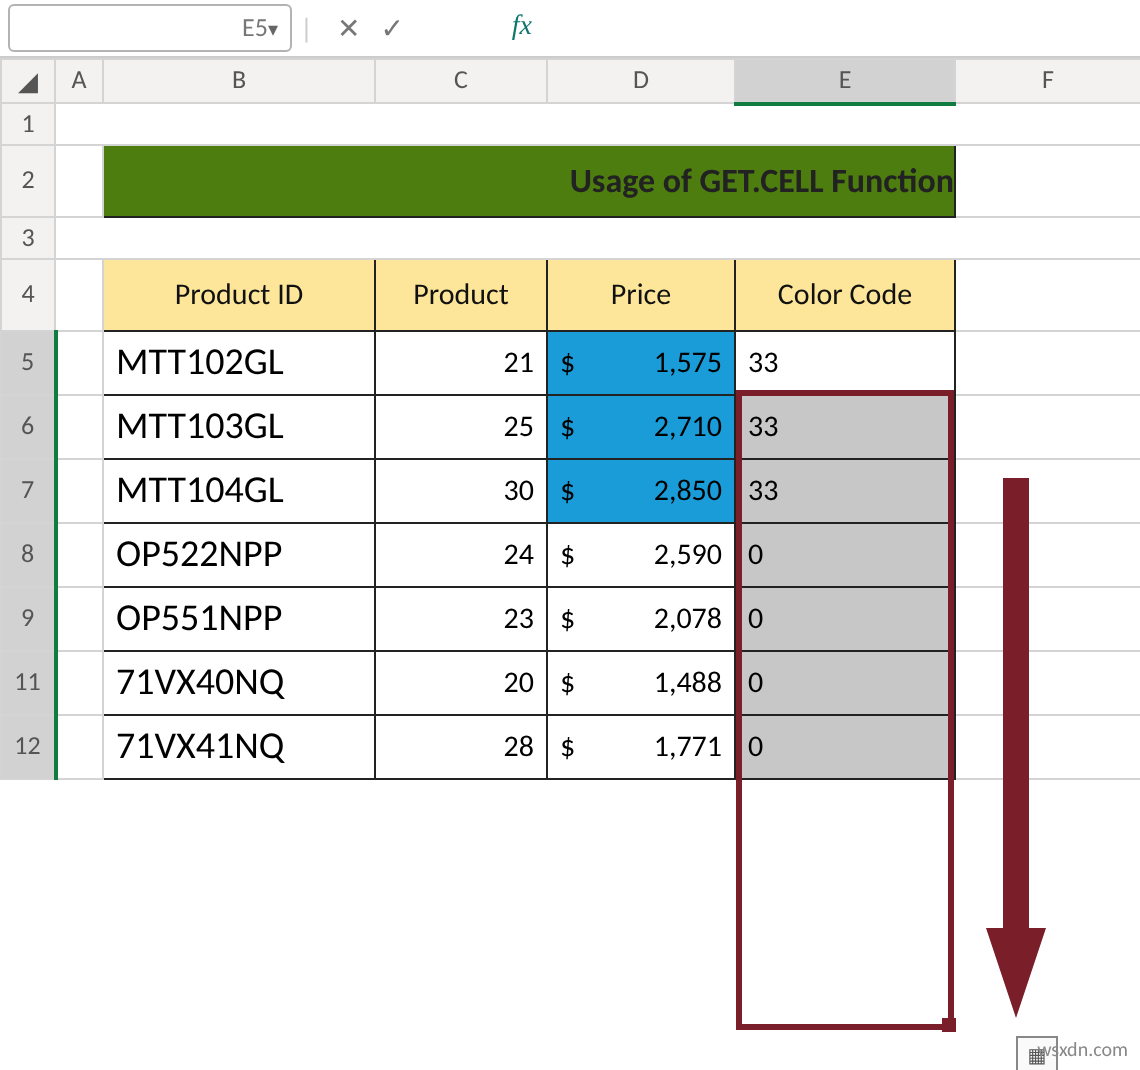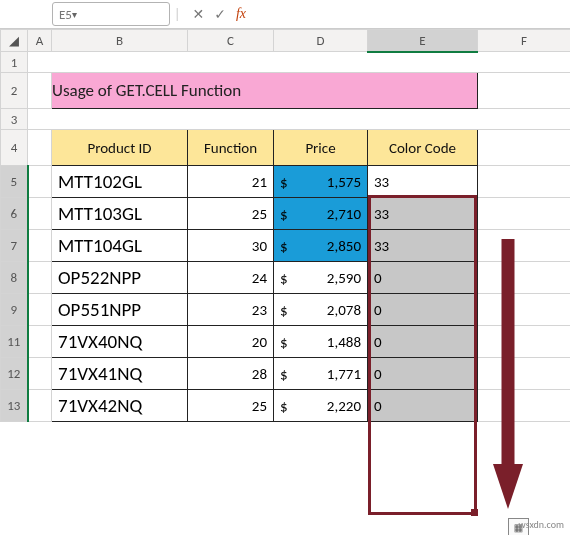--- a/index.html
+++ b/index.html
@@ -19,47 +19,47 @@
       align-items: center;
       height: 29px;
       border-bottom: 1px solid #ccc;
       padding: 2px 4px;
       gap: 4px;
       background: #fff;
     }
     .namebox {
       display: flex;
       align-items: center;
-      justify-content: flex-start;
-      width: 118px;
+      justify-content: flex-end;
+      width: 142px;
       height: 24px;
       border: 1px solid #b3b3b3;
       border-radius: 3px;
       padding: 0 6px;
       background: #fff;
       font-size: 13px;
       color: #777;
-      margin-left: 48px;
     }
     .chev {
       font-size: 10px;
       color: #666;
     }
     .fbar-icons {
       display: flex;
       align-items: center;
       gap: 10px;
       padding: 0 8px;
       color: #777;
       font-size: 14px;
     }
     .fbar-icons .fx {
       font-style: italic;
       font-family: serif;
-      color: #c2410c;
+      color: #0f766e;
+      margin-left: 44px;
     }
     .fbar-input {
       flex: 1;
       border: 1px solid #b3b3b3;
       border-radius: 3px;
       height: 24px;
       padding: 0 6px;
       background: #fff;
       font-size: 14px;
       color: #222;
@@ -110,24 +110,24 @@
       background: #d2d2d2;
       border-right: 2px solid #107c41;
     }
     tr.tall td.row-hdr { height: 36px; }
     tr.med td.row-hdr { height: 32px; }
 
     td.cell { background: #fff; }
 
     
     .title-cell {
-      background: #f9a8d4;
+      background: #4d7c0f;
       color: #222;
-      font-weight: normal;
-      text-align: left;
+      font-weight: bold;
+      text-align: right;
       font-size: 17px;
       border: 1px solid #222 !important;
     }
 
     
     .thdr {
       background: #fde699;
       font-weight: normal;
       text-align: center;
       border: 1px solid #222 !important;
@@ -276,21 +276,21 @@
       <td class="cell"></td>
     </tr>
     <tr>
           <td class="row-hdr">3</td>
           <td class="cell" colspan="6"></td>
         </tr>
     <tr class="tall">
       <td class="row-hdr">4</td>
       <td class="cell"></td>
       <td class="thdr">Product ID</td>
-      <td class="thdr">Function</td>
+      <td class="thdr">Product</td>
       <td class="thdr">Price</td>
       <td class="thdr">Color Code</td>
       <td class="cell"></td>
     </tr>
 
     </tbody>
       <tbody id="data-rows">
         <tr class="med">
           <td class="row-hdr sel-row">5</td>
           <td class="cell"></td>
@@ -368,32 +368,20 @@
           <td class="cell"></td>
           <td class="pid">71VX41NQ</td>
           <td class="qty">28</td>
           <td class="price">
             <span class="sym">$</span>
             <span class="val">1,771</span>
           </td>
           <td class="ccode">0</td>
           <td class="cell"></td>
         </tr>
-        <tr class="med">
-          <td class="row-hdr sel-row">13</td>
-          <td class="cell"></td>
-          <td class="pid">71VX42NQ</td>
-          <td class="qty">25</td>
-          <td class="price">
-            <span class="sym">$</span>
-            <span class="val">2,220</span>
-          </td>
-          <td class="ccode">0</td>
-          <td class="cell"></td>
-        </tr>
       </tbody>
   </table>
 
   <div class="active-outline"></div>
   <div class="sel-outline">
     <div class="fill-handle"></div>
   </div>
 
   <svg class="arrow" viewBox="0 0 30 270">
     <line x1="15" y1="0" x2="15" y2="230" stroke="#7a1f2a" stroke-width="13"></line>

